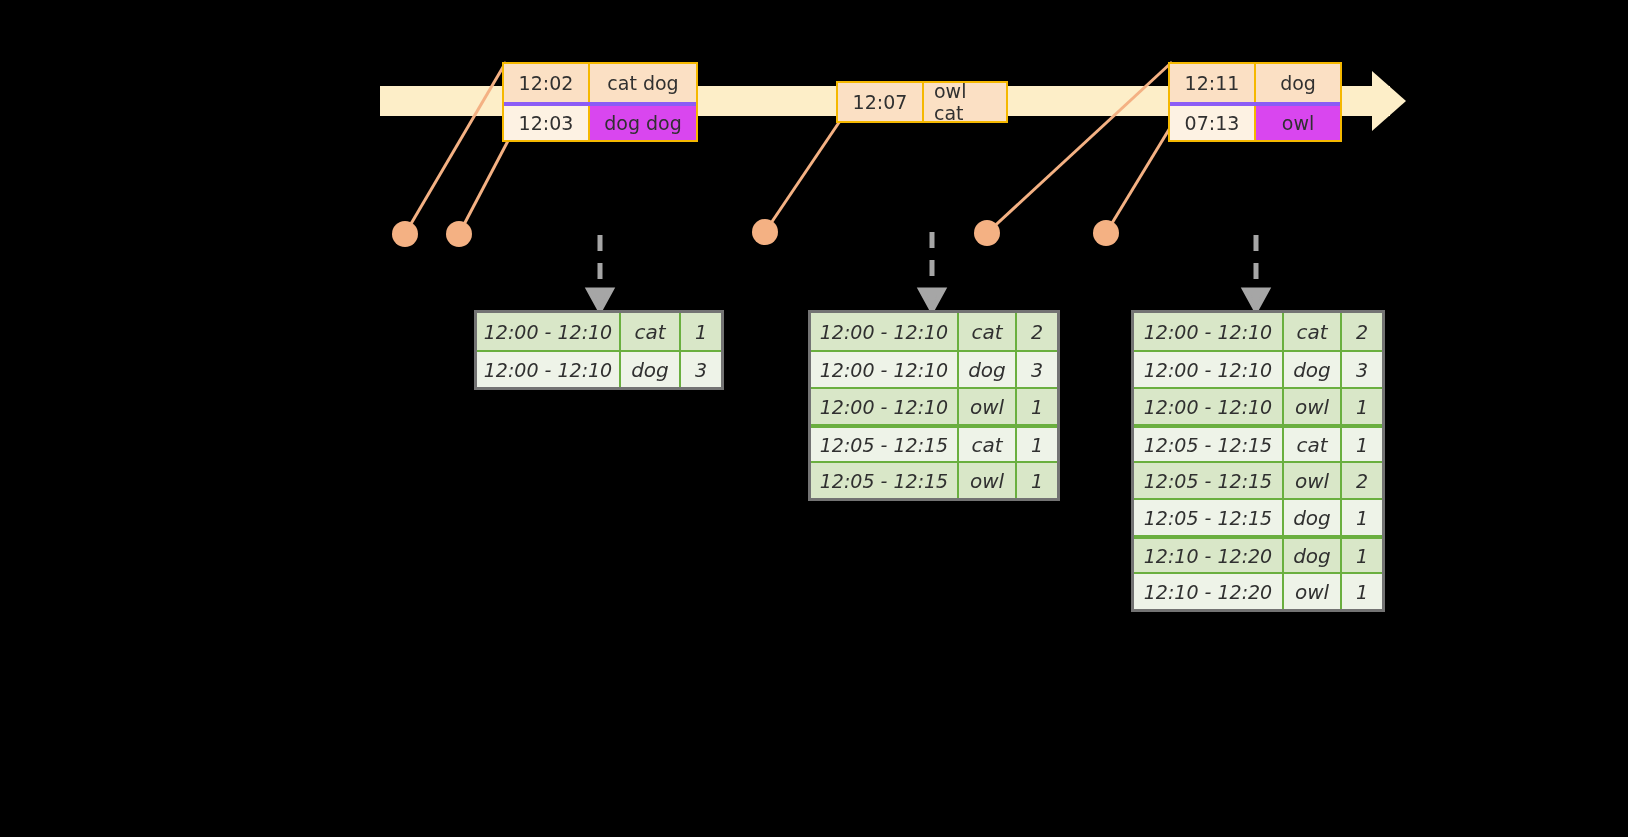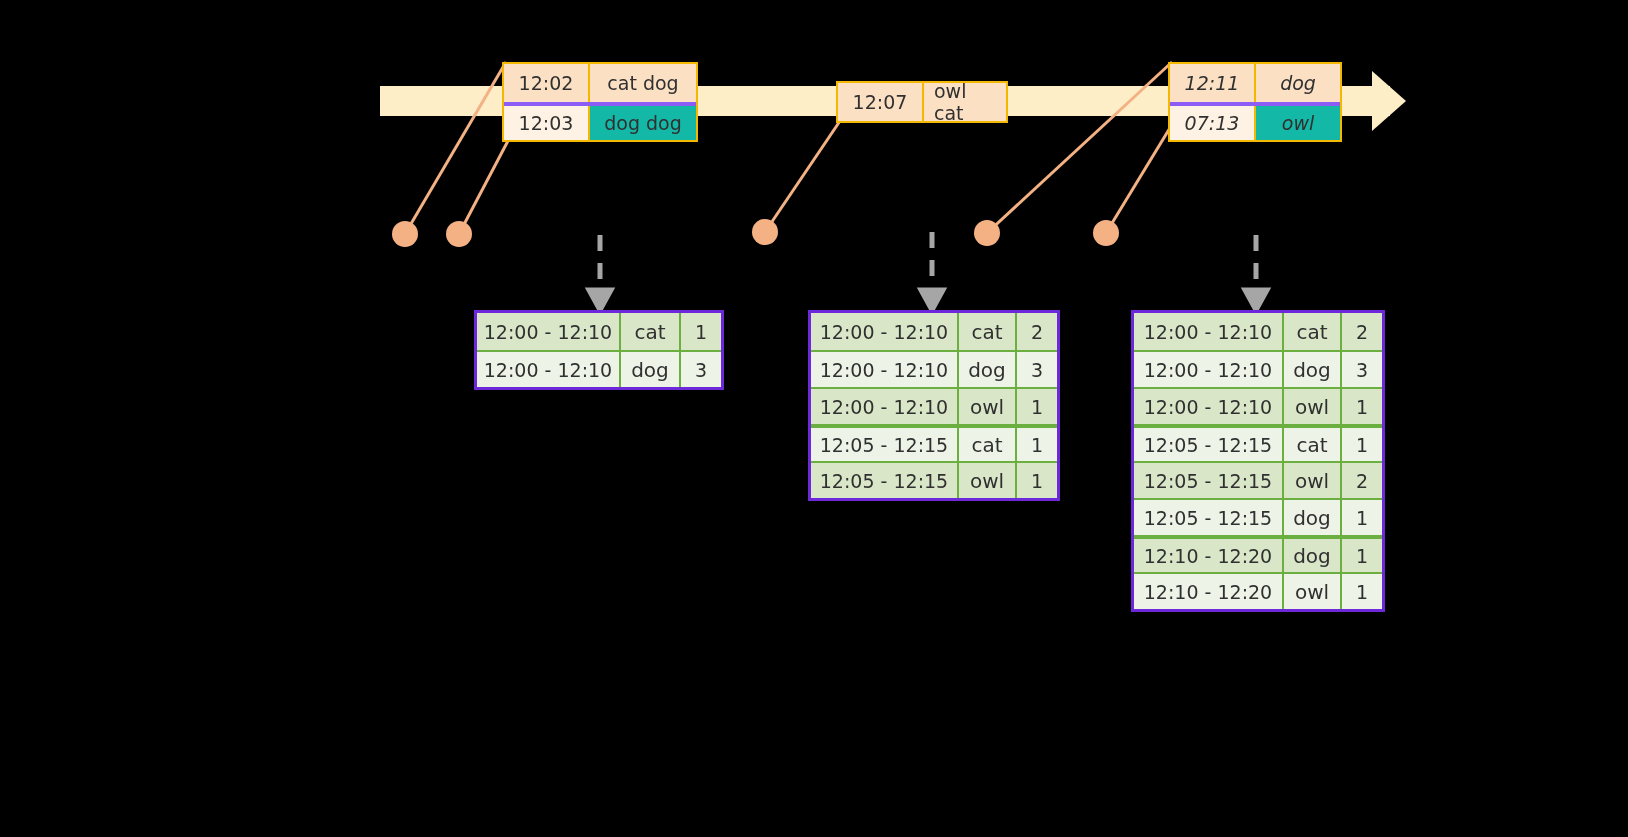--- a/index.html
+++ b/index.html
@@ -74,43 +74,44 @@
     background: #fdf2e3;
   }
   .ev-val {
     flex: 1;
     display: flex;
     align-items: center;
     justify-content: center;
     font-size: 19px;
     color: #303030;
     box-sizing: border-box;
-    background: #14b8a6;
+    background: #d946ef;
     padding: 0 10px;
   }
 
   #event-box-0 { left: 502px; top: 62px; width: 196px; }
   #event-box-1 { left: 836px; top: 81px; width: 172px; }
-  #event-box-2 { left: 1168px; top: 62px; width: 174px; font-style: italic; }
+  #event-box-2 { left: 1168px; top: 62px; width: 174px; }
 
   
   .connector-svg {
     position: absolute;
     left: 0; top: 0;
     width: 1628px;
     height: 837px;
     pointer-events: none;
   }
 
   
   .result-table {
     position: absolute;
-    border: 3px solid #6d28d9;
+    border: 3px solid #737373;
     box-sizing: border-box;
     background: #a3a3a3;
+    font-style: italic;
   }
   .rt-row {
     display: flex;
     height: 37px;
     box-sizing: border-box;
     background: #eef3e8;
   }
   .rt-row.alt { background: #d9e7c8; }
   .rt-row + .rt-row { border-top: 2px solid #6aaf3f; }
   .rt-row.sep { border-top: 4px solid #6aaf3f; }

